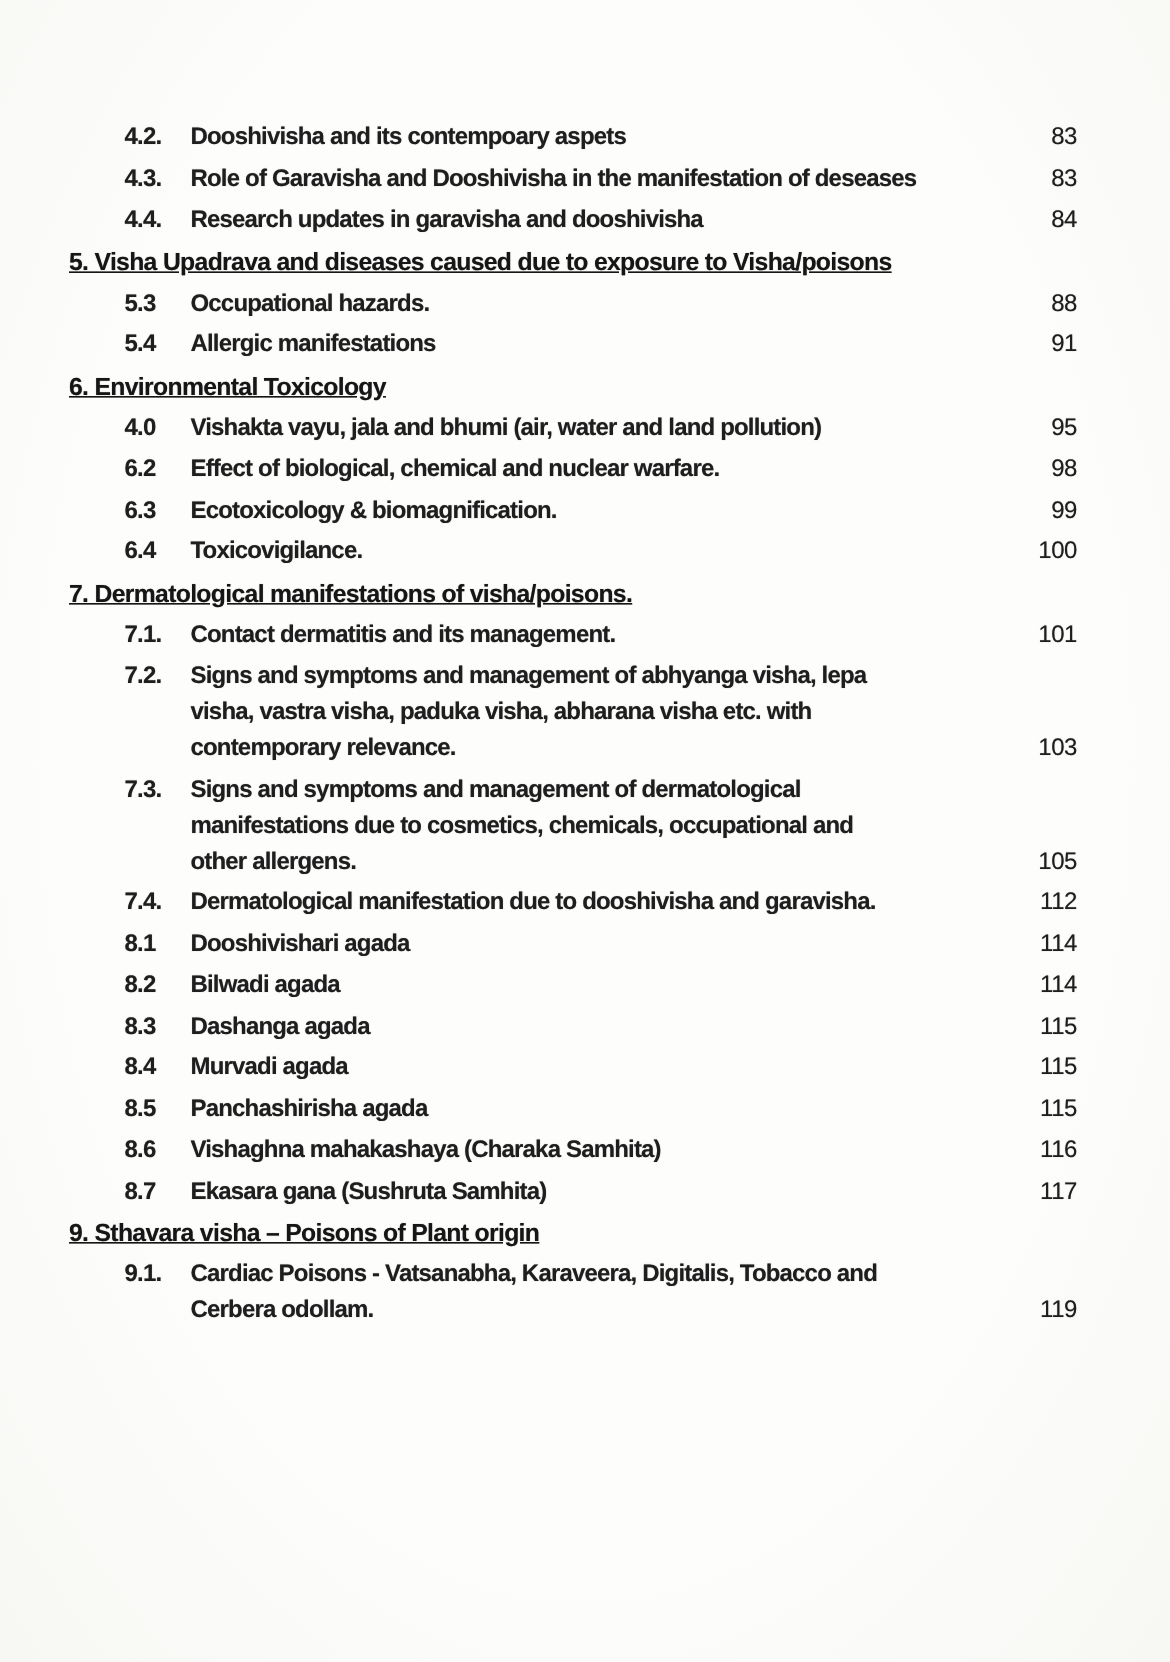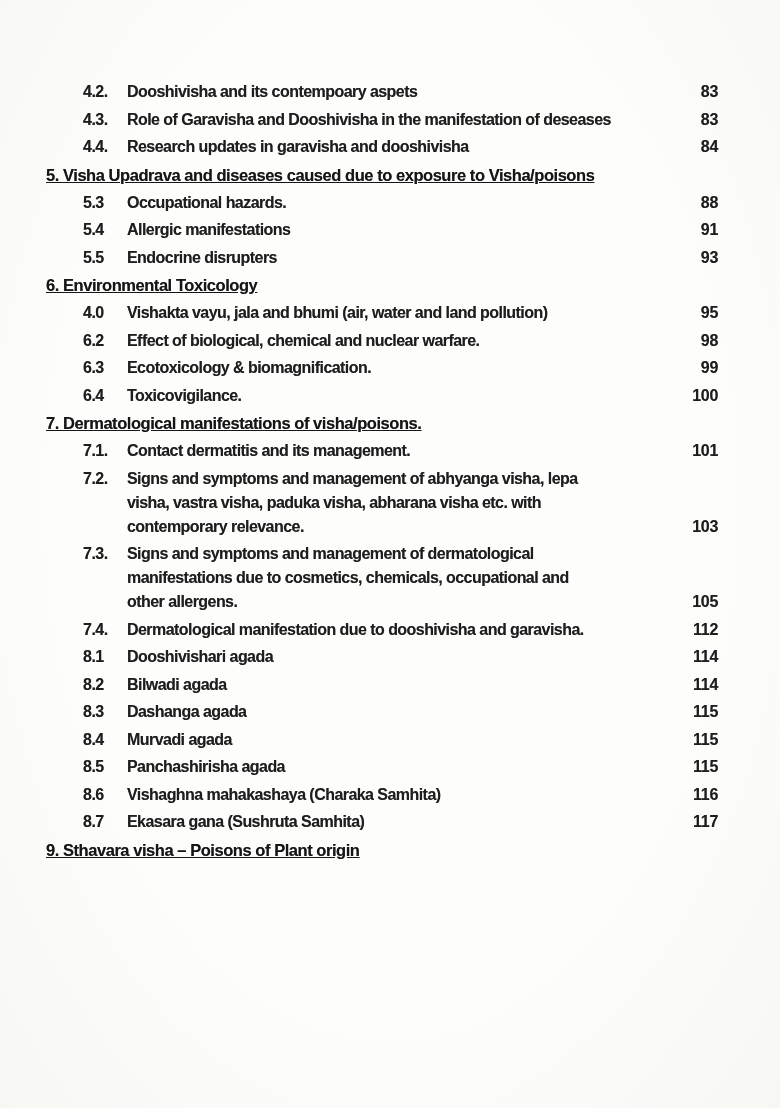--- a/index.html
+++ b/index.html
@@ -61,21 +61,21 @@
     letter-spacing: -0.55px;
     line-height: 24px;
     white-space: nowrap;
     text-shadow: 0 0 0.6px rgba(25,25,25,0.5);
   }
   .pg {
     flex: 0 0 40px;
     align-self: flex-end;
     text-align: right;
     font-size: 16px;
-    font-weight: 700;
+    font-weight: 400;
     letter-spacing: -0.3px;
     line-height: 24px;
     text-shadow: 0 0 0.6px rgba(25,25,25,0.5);
   }
 </style>
 </head>
 <body>
 
 <div class="page">
   <div class="content">
@@ -111,27 +111,20 @@
           </div>
           <span class="pg">88</span>
         </div>
         <div class="item">
           <span class="num">5.4</span>
           <div class="lines">
             <div class="line">Allergic manifestations</div>
           </div>
           <span class="pg">91</span>
         </div>
-        <div class="item">
-          <span class="num">5.5</span>
-          <div class="lines">
-            <div class="line">Endocrine disrupters</div>
-          </div>
-          <span class="pg">93</span>
-        </div>
       </div>
       <div class="section">
         <div class="sec-header">6. Environmental Toxicology</div>
         <div class="item">
           <span class="num">4.0</span>
           <div class="lines">
             <div class="line">Vishakta vayu, jala and bhumi (air, water and land pollution)</div>
           </div>
           <span class="pg">95</span>
         </div>
@@ -238,15 +231,23 @@
         <div class="item">
           <span class="num">8.7</span>
           <div class="lines">
             <div class="line">Ekasara gana (Sushruta Samhita)</div>
           </div>
           <span class="pg">117</span>
         </div>
       </div>
       <div class="section">
         <div class="sec-header">9. Sthavara visha – Poisons of Plant origin</div>
+        <div class="item">
+          <span class="num">9.1.</span>
+          <div class="lines">
+            <div class="line">Cardiac Poisons - Vatsanabha, Karaveera, Digitalis, Tobacco and</div>
+            <div class="line">Cerbera odollam.</div>
+          </div>
+          <span class="pg">119</span>
+        </div>
       </div>
     </div>
 </div>
 
 </body></html>

